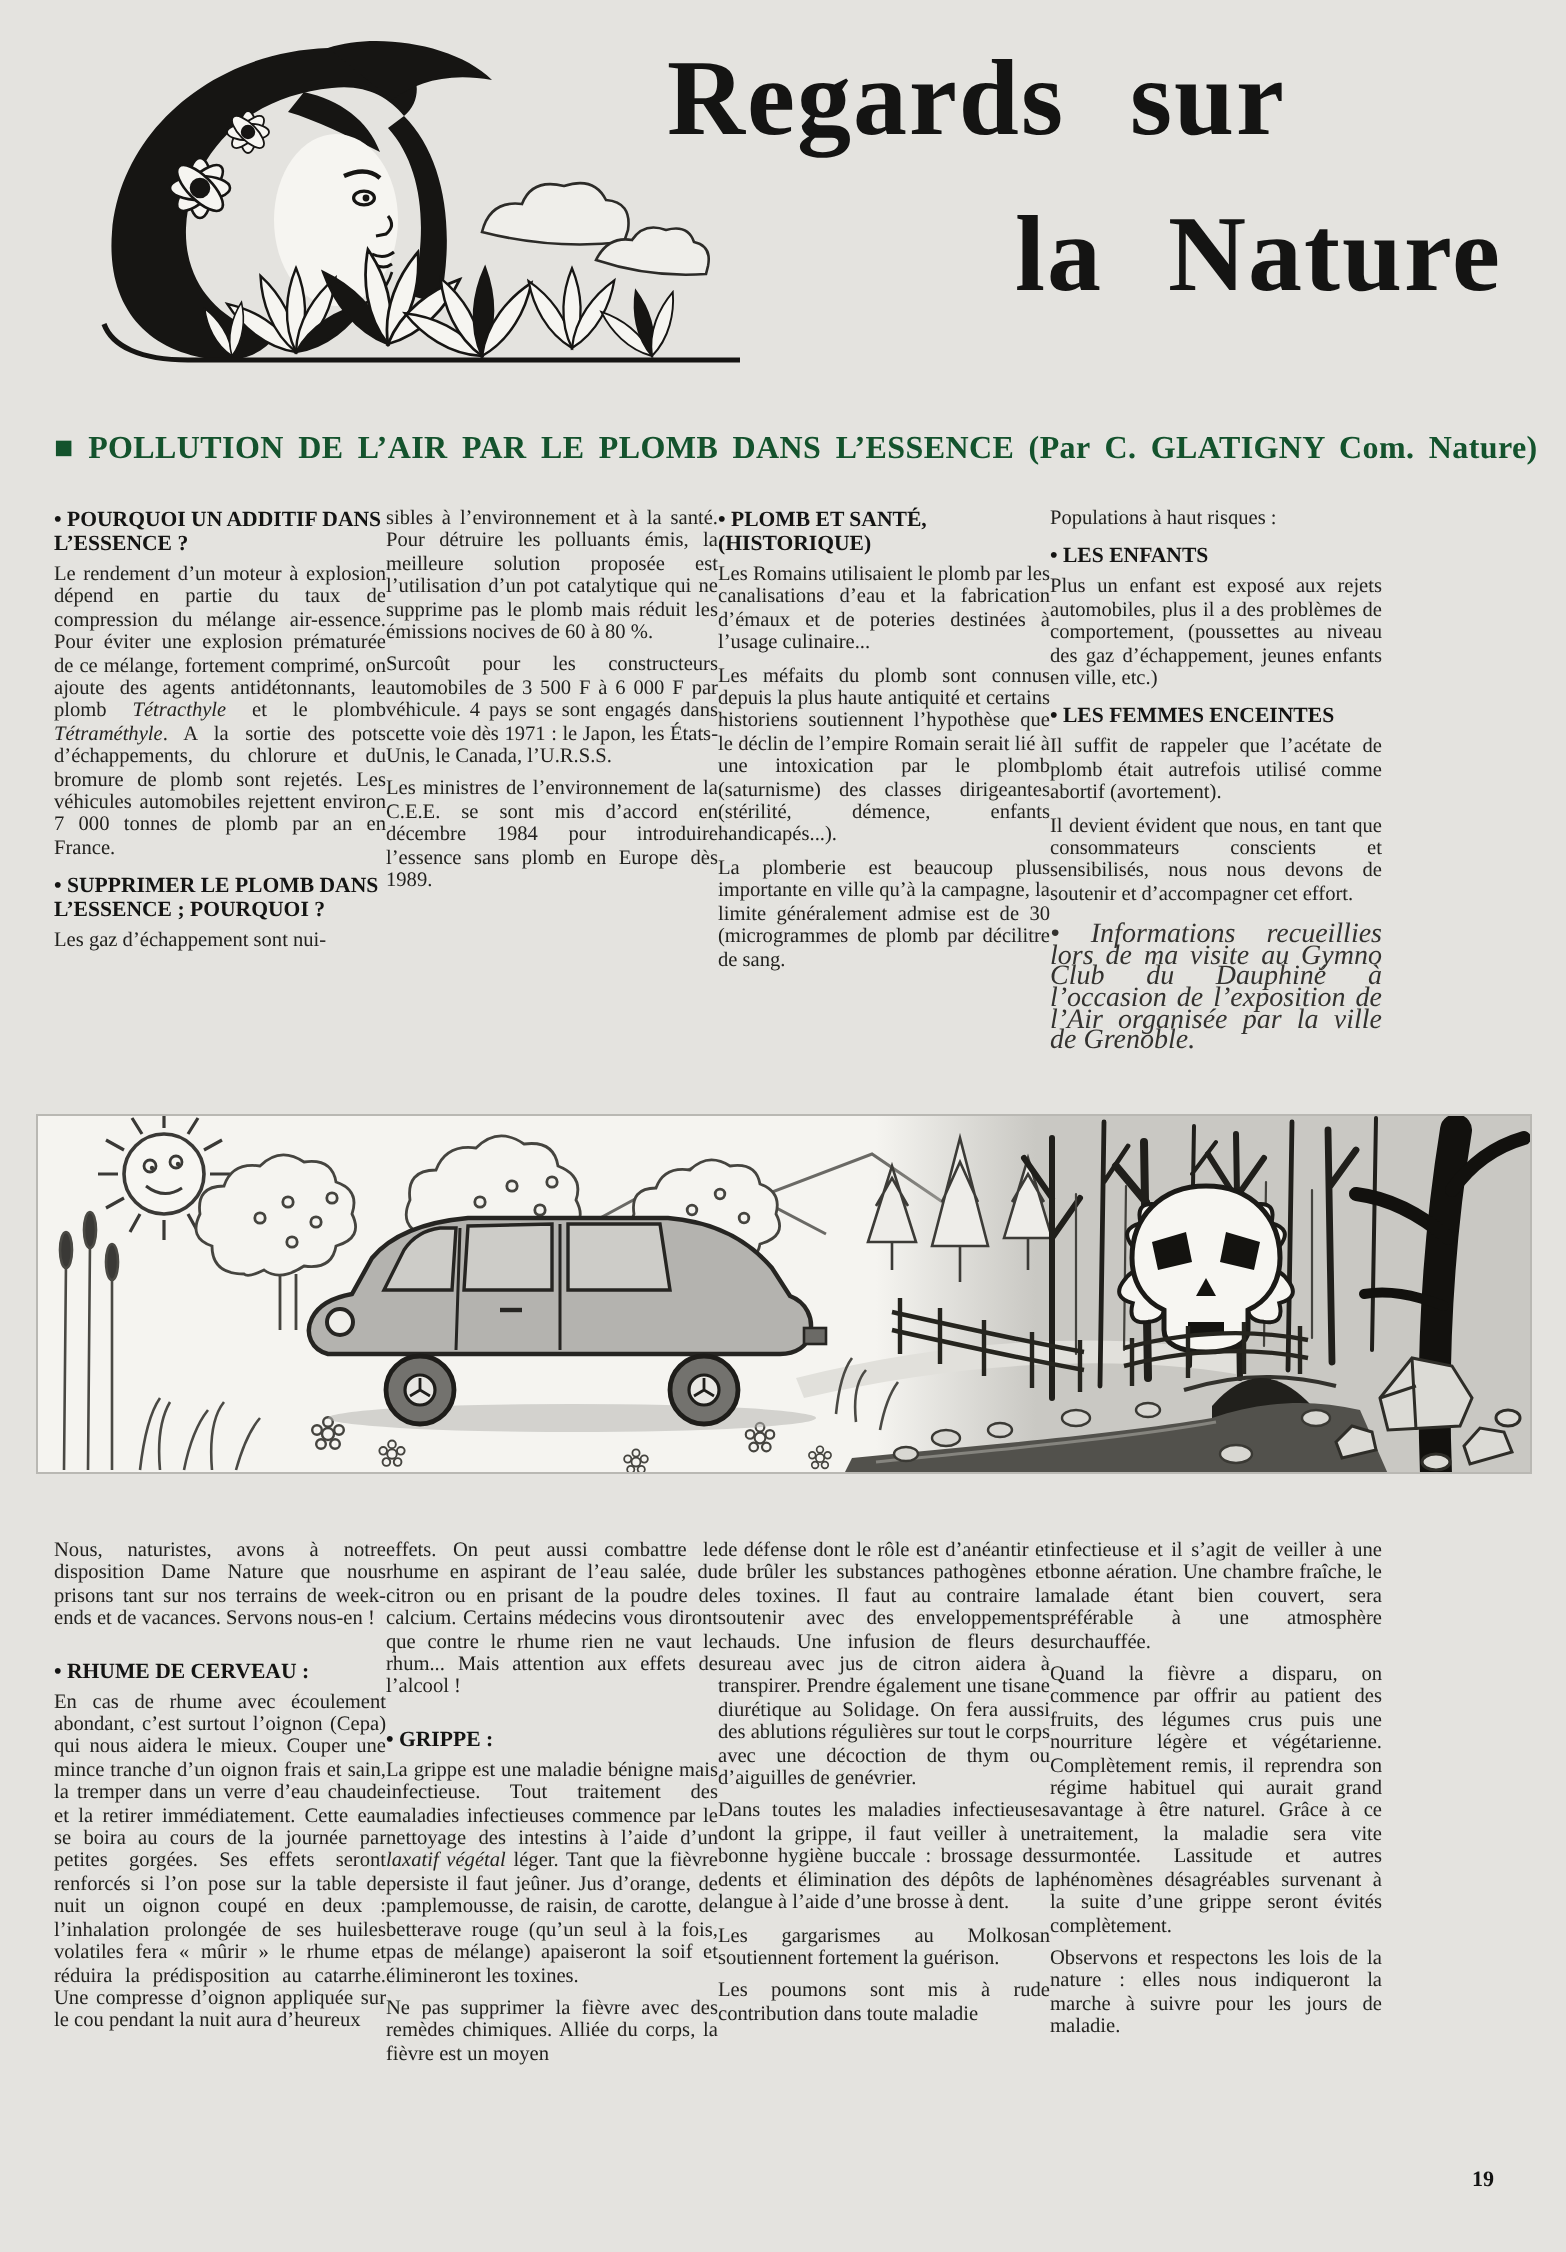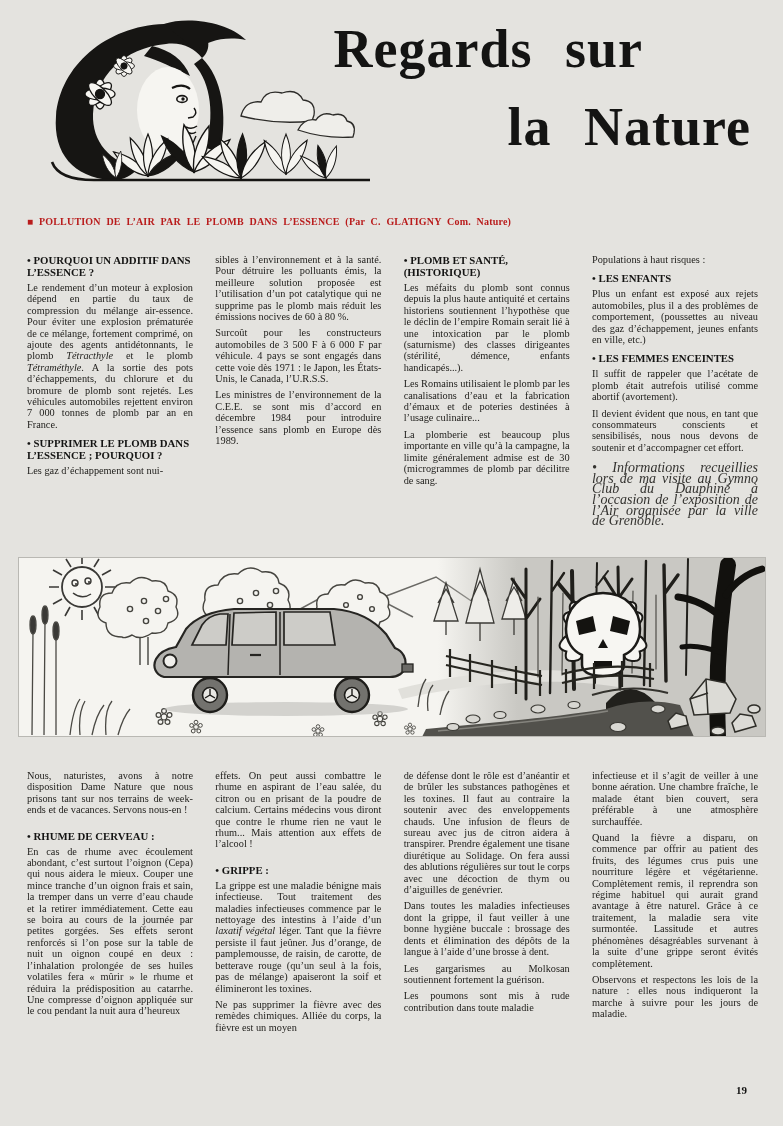--- a/index.html
+++ b/index.html
@@ -21,26 +21,26 @@
     color:#141413;
     letter-spacing:1px;
     word-spacing:18px;
     white-space:nowrap;
   }
   .title.line1{top:18px;right:140px;text-align:right;}
   .title.line2{top:96px;right:32px;}
   .sec-title{
     position:absolute;left:27px;width:733px;margin:0;
     font-family:"Liberation Serif", serif;
-    font-weight:bold;font-size:10px;color:#b91c1c;
-    letter-spacing:0.2px;word-spacing:3px;white-space:nowrap;
+    font-weight:bold;font-size:16px;color:#14532d;
+    letter-spacing:0.2px;word-spacing:3px;white-space:nowrap;text-align:right;
   }
   .cols{
     position:absolute;left:27px;width:731px;
-    display:flex;justify-content:space-between;
+    display:flex;
   }
   .col{width:166px;}
   .col p{
     margin:0 0 5px 0;
     font-size:10.3px;line-height:11.4px;
     text-align:justify;
   }
   .col .ch{
     margin:7px 0 4px 0;
     font-size:10.8px;line-height:12px;
@@ -164,22 +164,22 @@
       <h3 class="ch">• SUPPRIMER LE PLOMB DANS L’ESSENCE ; POURQUOI ?</h3>
       <p>Les gaz d’échappement sont nui-</p>
     </div>
     <div class="col">
       <p>sibles à l’environnement et à la santé. Pour détruire les polluants émis, la meilleure solution proposée est l’utilisation d’un pot catalytique qui ne supprime pas le plomb mais réduit les émissions nocives de 60 à 80 %.</p>
       <p>Surcoût pour les constructeurs automobiles de 3 500 F à 6 000 F par véhicule. 4 pays se sont engagés dans cette voie dès 1971 : le Japon, les États-Unis, le Canada, l’U.R.S.S.</p>
       <p>Les ministres de l’environnement de la C.E.E. se sont mis d’accord en décembre 1984 pour introduire l’essence sans plomb en Europe dès 1989.</p>
     </div>
     <div class="col">
       <h3 class="ch">• PLOMB ET SANTÉ, (HISTORIQUE)</h3>
+      <p>Les Romains utilisaient le plomb par les canalisations d’eau et la fabrication d’émaux et de poteries destinées à l’usage culinaire...</p>
       <p>Les méfaits du plomb sont connus depuis la plus haute antiquité et certains historiens soutiennent l’hypothèse que le déclin de l’empire Romain serait lié à une intoxication par le plomb (saturnisme) des classes dirigeantes (stérilité, démence, enfants handicapés...).</p>
-      <p>Les Romains utilisaient le plomb par les canalisations d’eau et la fabrication d’émaux et de poteries destinées à l’usage culinaire...</p>
       <p>La plomberie est beaucoup plus importante en ville qu’à la campagne, la limite généralement admise est de 30 (microgrammes de plomb par décilitre de sang.</p>
     </div>
     <div class="col">
       <p class="intro">Populations à haut risques :</p>
       <h3 class="ch">• LES ENFANTS</h3>
       <p>Plus un enfant est exposé aux rejets automobiles, plus il a des problèmes de comportement, (poussettes au niveau des gaz d’échappement, jeunes enfants en ville, etc.)</p>
       <h3 class="ch">• LES FEMMES ENCEINTES</h3>
       <p>Il suffit de rappeler que l’acétate de plomb était autrefois utilisé comme abortif (avortement).</p>
       <p>Il devient évident que nous, en tant que consommateurs conscients et sensibilisés, nous nous devons de soutenir et d’accompagner cet effort.</p>
       <p class="fn">• Informations recueillies lors de ma visite au Gymno Club du Dauphiné à l’occasion de l’exposition de l’Air organisée par la ville de Grenoble.</p>

